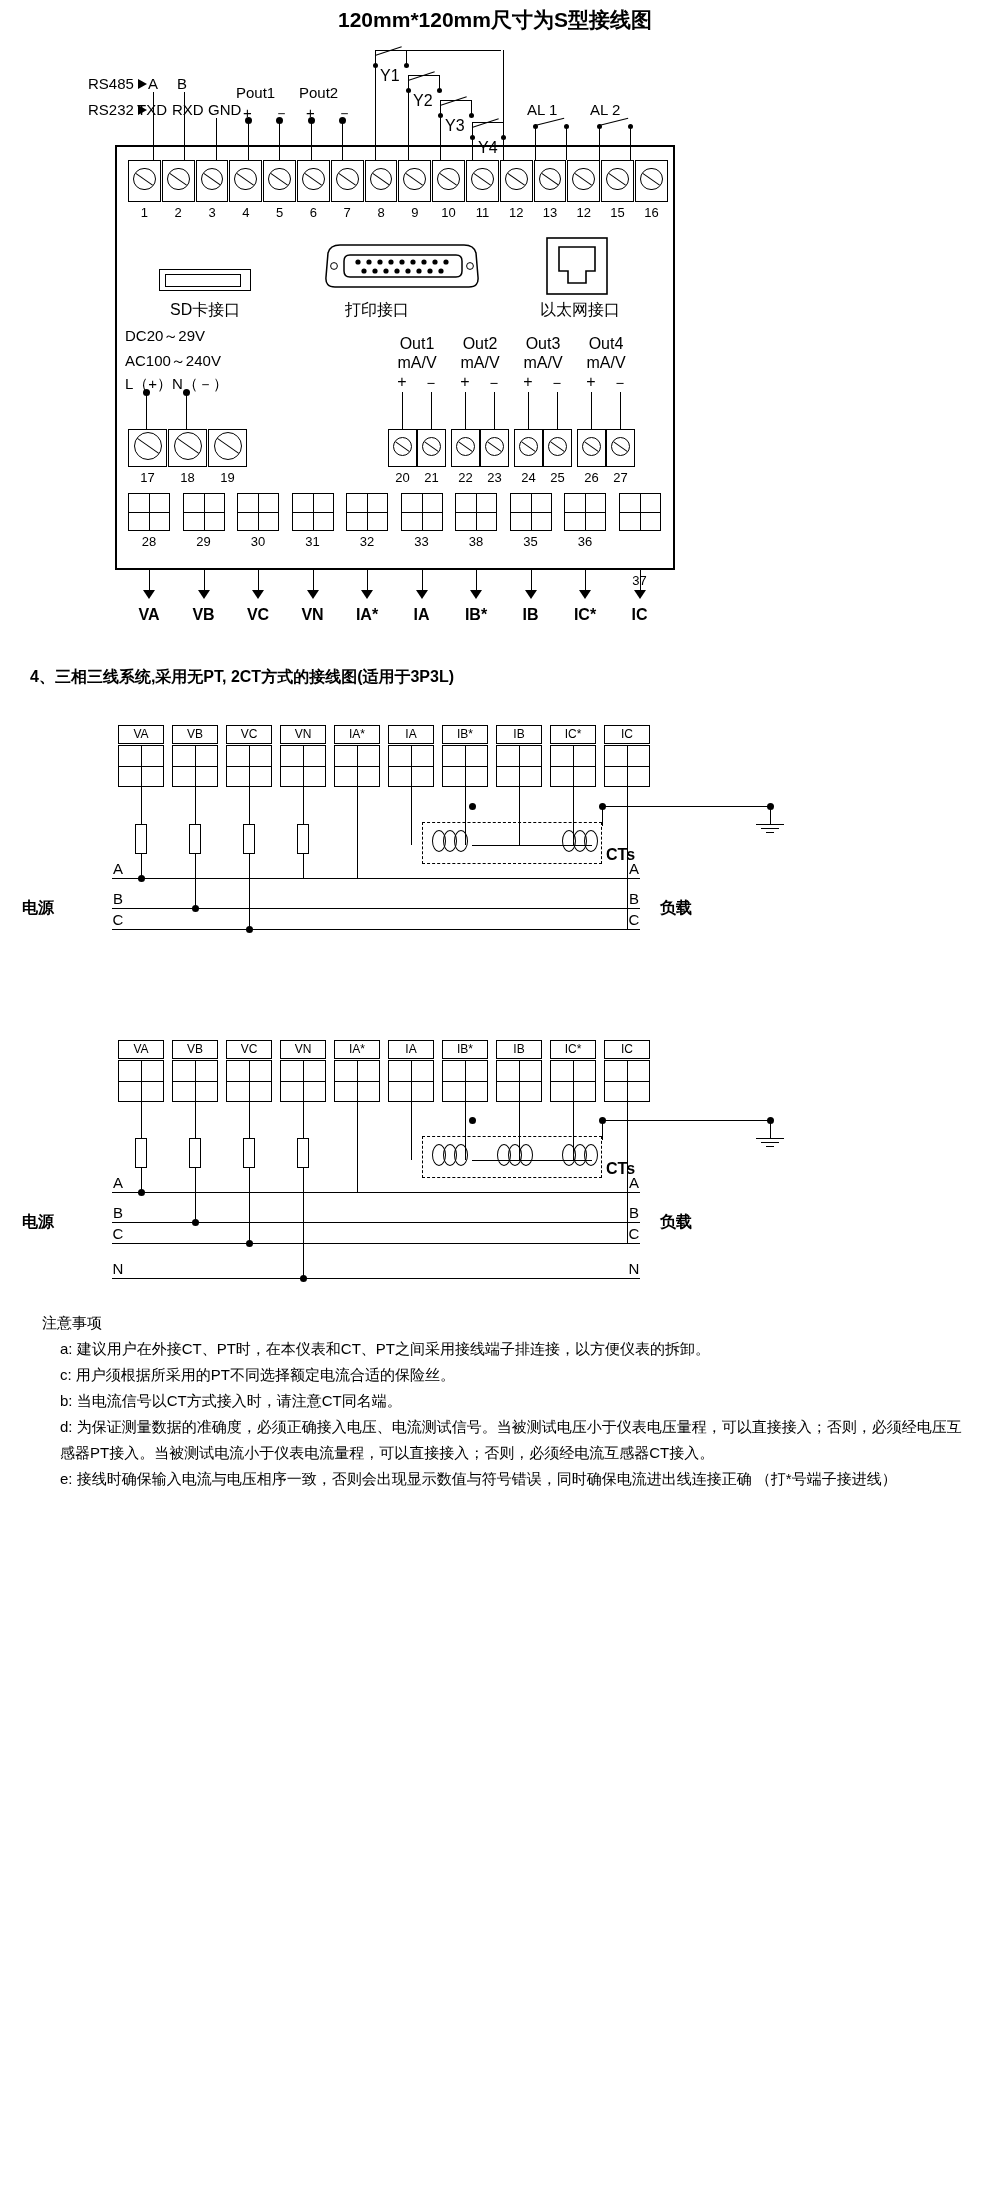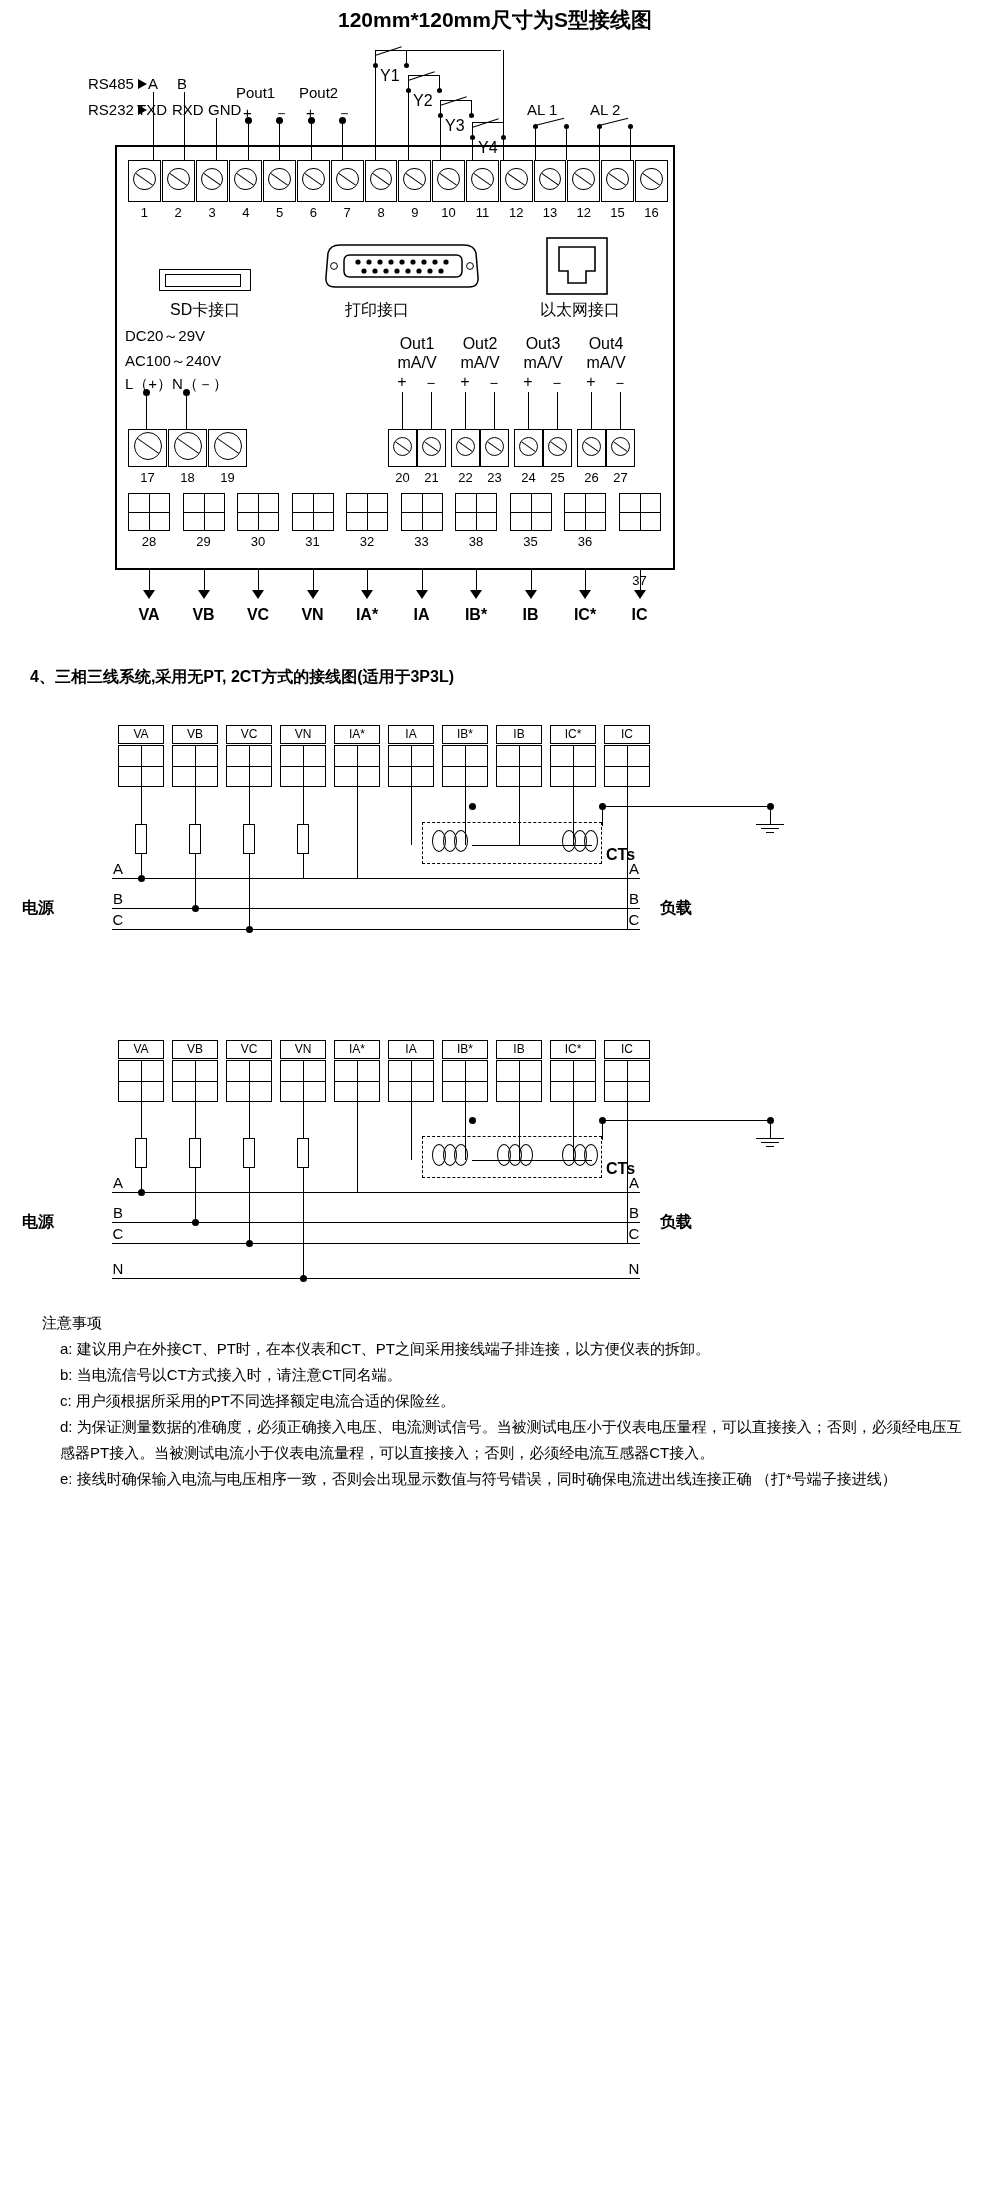--- a/index.html
+++ b/index.html
@@ -493,19 +493,19 @@
       <div class="line hl" style="left: 602px; top: 1120px; width: 168px;"></div>
       <div class="line hl" style="left: 472px; top: 1160px; width: 120px;"></div>
       <div class="line vl" style="left: 602px; top: 1120px; height: 20px;"></div>
       <div class="dot" style="left: 468.5px; top: 1116.5px;"></div>
       <div class="dot" style="left: 598.5px; top: 1116.5px;"></div>
     </div>
 
   <div class="notes" style="left:42px;top:1310px;width:920px;">
     <div>注意事项</div>
     <div style="padding-left:18px;text-indent:0;">a:  建议用户在外接CT、PT时，在本仪表和CT、PT之间采用接线端子排连接，以方便仪表的拆卸。</div>
+    <div style="padding-left:18px;">c:  用户须根据所采用的PT不同选择额定电流合适的保险丝。</div>
     <div style="padding-left:18px;">b:  当电流信号以CT方式接入时，请注意CT同名端。</div>
-    <div style="padding-left:18px;">c:  用户须根据所采用的PT不同选择额定电流合适的保险丝。</div>
     <div style="padding-left:18px;">d:  为保证测量数据的准确度，必须正确接入电压、电流测试信号。当被测试电压小于仪表电压量程，可以直接接入；否则，必须经电压互感器PT接入。当被测试电流小于仪表电流量程，可以直接接入；否则，必须经电流互感器CT接入。</div>
     <div style="padding-left:18px;">e:  接线时确保输入电流与电压相序一致，否则会出现显示数值与符号错误，同时确保电流进出线连接正确 （打*号端子接进线）</div>
   </div>
 
 </div>
 
 </body></html>

